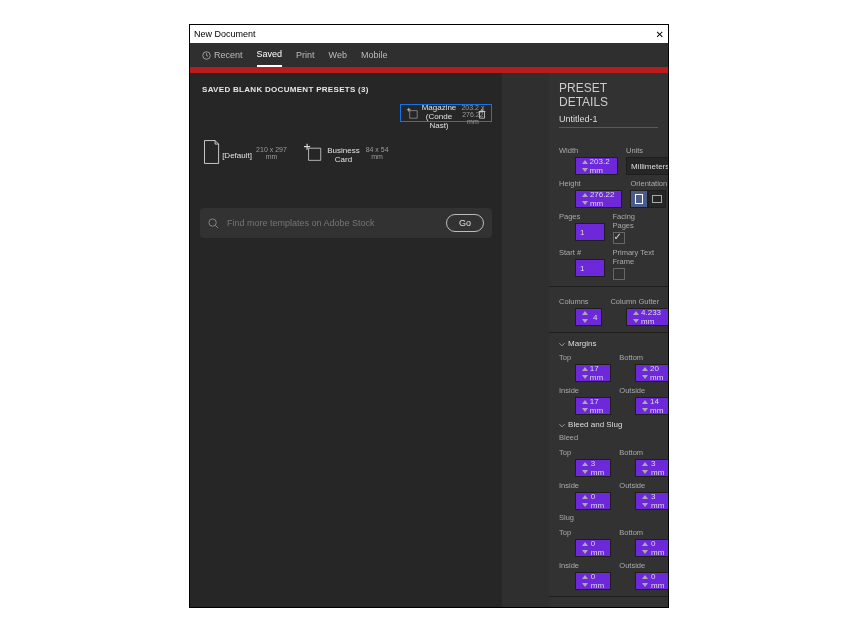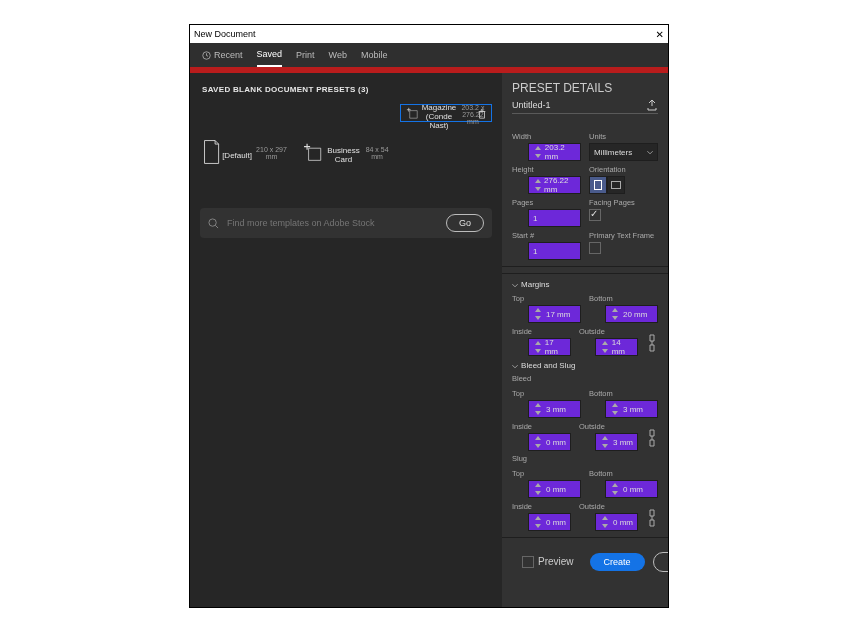--- a/index.html
+++ b/index.html
@@ -3,21 +3,21 @@
 <meta charset="utf-8">
 <style>
   * { box-sizing: border-box; margin: 0; padding: 0; font-family: -apple-system, BlinkMacSystemFont, "Segoe UI", Arial, sans-serif; }
   body { background: #fff; width: 850px; height: 625px; overflow: hidden; }
   .win { position: absolute; left: 189px; top: 24px; width: 480px; height: 584px; background: #2f2f2f; border: 1px solid #000; display: flex; flex-direction: column; }
   .titlebar { height: 18px; background: #fff; display: flex; align-items: center; padding: 0 4px; font-size: 9px; color: #000; }
   .titlebar .close-x { margin-left: auto; font-size: 10px; cursor: pointer; }
   .tabs { display: flex; gap: 14px; padding: 6px 12px 0 12px; font-size: 9px; color: #bcbcbc; border-bottom: 6px solid #b91c1c; }
   .tab { padding-bottom: 6px; cursor: pointer; display:flex; align-items:center; gap:3px; }
   .tab.active { color: #fff; border-bottom: 2px solid #fff; font-weight: 500; }
-  .main { flex: 1; display: flex; min-height: 0; }
+  .main { flex: 1; display: flex; min-height: 0; gap: 47px; }
   .left { flex: 1; background: #262626; display: flex; flex-direction: column; }
   .section-h { font-size: 8px; font-weight: 600; color: #e6e6e6; letter-spacing: 0.3px; padding: 12px 12px 10px; }
   .presets { display: flex; gap: 8px; padding: 0 10px; }
   .preset { width: 92px; height: 96px; display: flex; flex-direction: row; align-items: center; justify-content: center; text-align: center; cursor: pointer; position: relative; border: 1px solid transparent; }
   .preset.sel { border: 1px solid #1473e6; }
   .preset .trash { position: absolute; top: 4px; right: 4px; }
   .preset .pname { font-size: 8px; color: #e0e0e0; margin-top: 6px; }
   .preset .psize { font-size: 7px; color: #9a9a9a; margin-top: 2px; }
   .search { margin-top: auto; margin: 8px 10px 10px; height: 30px; background: #323232; border-radius: 4px; display: flex; align-items: center; padding: 0 8px; gap: 8px; }
   .search input { flex:1; background: transparent; border: none; color: #888; font-size: 9px; outline: none; }
@@ -197,20 +197,36 @@
             </div>
         </div>
         <div class="col">
           <div class="lbl">Primary Text Frame</div>
           <span class="ck"></span>
         </div>
       </div>
 
       <div class="divider"></div>
 
+      <div class="row2">
+        <div class="col">
+          <div class="lbl">Columns</div>
+          <div class="inp">
+              <span class="stepicon"></span>
+              <span>4</span>
+            </div>
+        </div>
+        <div class="col">
+          <div class="lbl">Column Gutter</div>
+          <div class="inp">
+              <span class="stepicon"></span>
+              <span>4.233 mm</span>
+            </div>
+        </div>
+      </div>
 
       <div class="divider"></div>
       <div class="collapse">Margins</div>
 
       <div class="row2">
         <div class="col">
             <div class="lbl">Top</div>
             <div class="inp">
               <span class="stepicon"></span>
               <span>17 mm</span>

